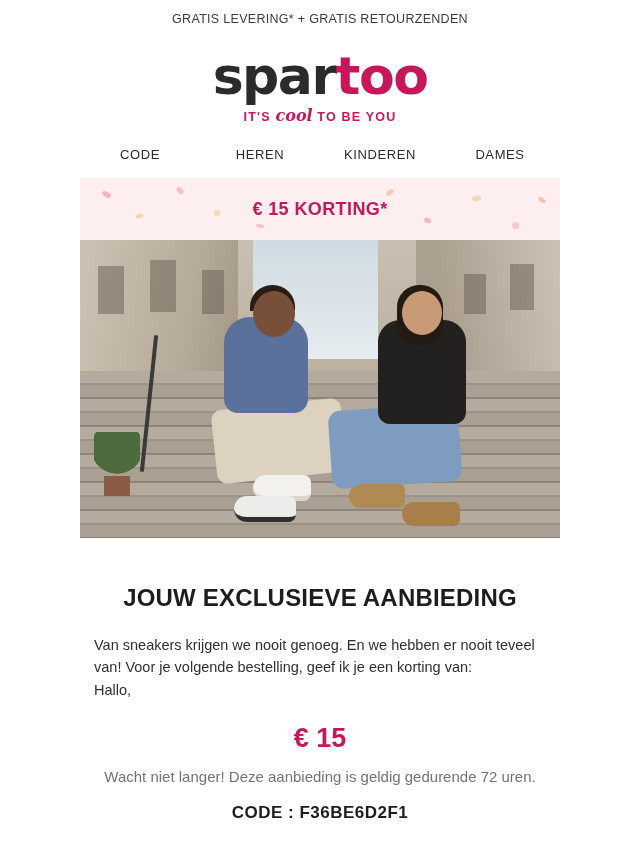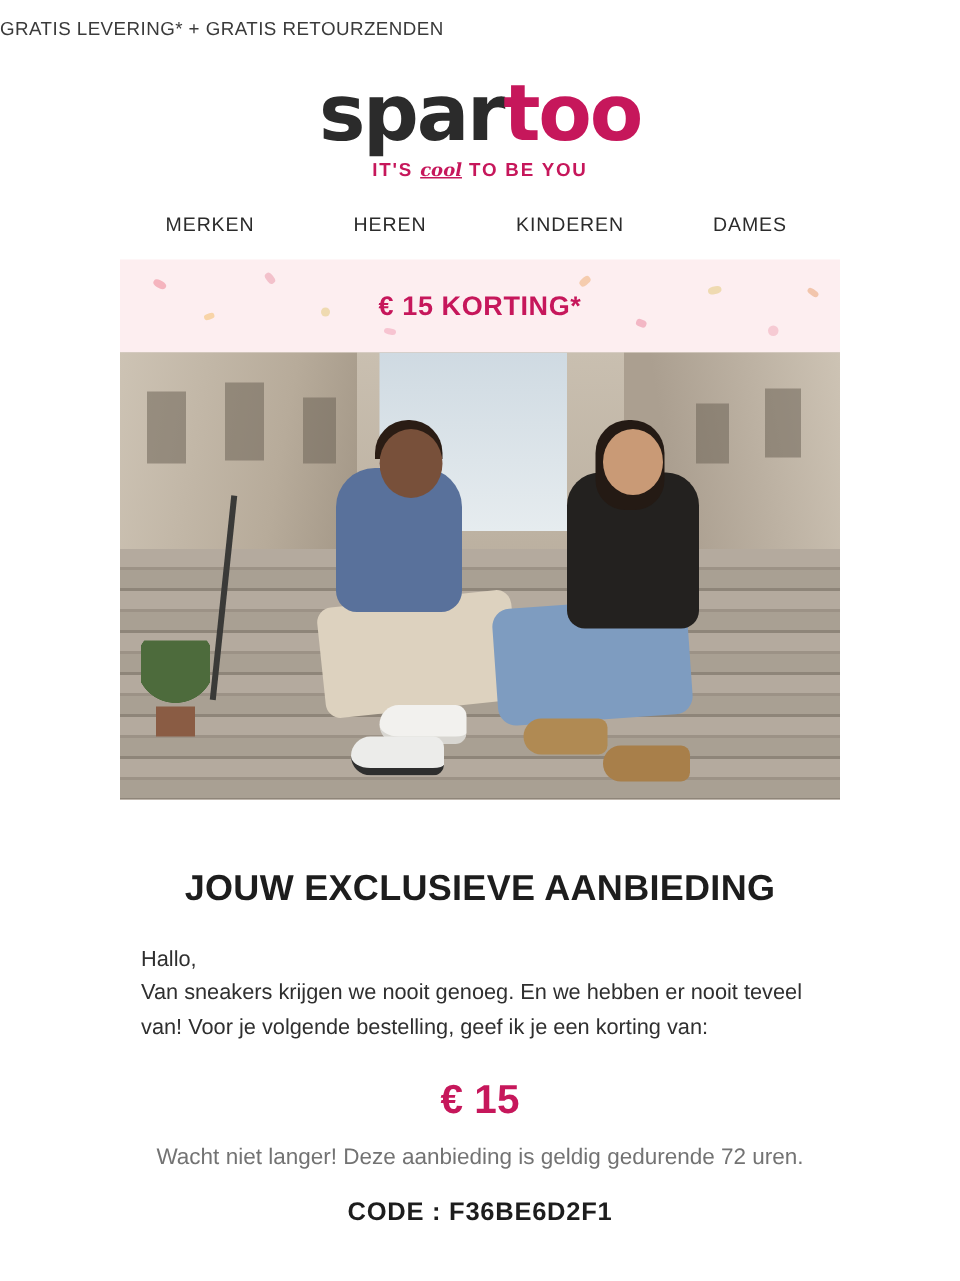--- a/index.html
+++ b/index.html
@@ -16,20 +16,21 @@
     height: 854px;
     background: #ffffff;
     position: relative;
   }
 
   
   .topbar {
     height: 38px;
     display: flex;
     align-items: center;
+    justify-content: center;
     background: #ffffff;
   }
   .topbar-text {
     font-size: 12.5px;
     letter-spacing: .3px;
     color: #3a3a3a;
   }
 
   
   .logo-block {
@@ -51,22 +52,21 @@
     font-size: 12.5px;
     letter-spacing: 1.2px;
     color: #c6175b;
     font-weight: 600;
   }
   .logo-tag .cool {
     font-family: "DejaVu Serif", serif;
     font-style: italic;
     font-weight: 700;
     letter-spacing: 0;
-    font-size: 12px;
-    text-decoration: underline;
+    font-size: 16px;
   }
 
   
   .nav {
     display: flex;
     justify-content: center;
     gap: 0;
     padding: 22px 0 16px 0;
   }
   .nav-item {
@@ -276,21 +276,21 @@
   <div class="logo-block">
     <div class="logo-word"><span class="logo-spar">spar</span><span class="logo-too">too</span></div>
     <div class="logo-tag">
       <span>IT'S</span>
       <span class="cool">cool</span>
       <span>TO BE YOU</span>
     </div>
   </div>
 
   <nav class="nav">
-    <div class="nav-item">MERKEN</div>
+    <div class="nav-item">CODE</div>
     <div class="nav-item">HEREN</div>
     <div class="nav-item">KINDEREN</div>
     <div class="nav-item">DAMES</div>
   </nav>
 
   <div class="hero-wrap">
 
     <div class="promo-band">
       <span class="confetti" style="left:22px;top:14px;width:9px;height:5px;background:#f3a9b5;transform:rotate(28deg);"></span>
       <span class="confetti" style="left:56px;top:36px;width:7px;height:4px;background:#f7cf9b;transform:rotate(-18deg);"></span>
@@ -329,20 +329,20 @@
       <div class="ph-woman-head"></div>
       <div class="ph-shoe1"></div>
       <div class="ph-shoe2"></div>
       <div class="ph-shoe3"></div>
       <div class="ph-shoe4"></div>
     </div>
   </div>
 
   <div class="content">
     <div class="headline">JOUW EXCLUSIEVE AANBIEDING</div>
+    <div class="para">Van sneakers krijgen we nooit genoeg. En we hebben er nooit teveel van! Voor je volgende bestelling, geef ik je een korting van:</div>
     <div class="para">Hallo,</div>
-    <div class="para">Van sneakers krijgen we nooit genoeg. En we hebben er nooit teveel van! Voor je volgende bestelling, geef ik je een korting van:</div>
     <div class="amount">€ 15</div>
     <div class="urgency">Wacht niet langer! Deze aanbieding is geldig gedurende 72 uren.</div>
     <div class="code">CODE : F36BE6D2F1</div>
   </div>
 
 </div>
 
 </body></html>

